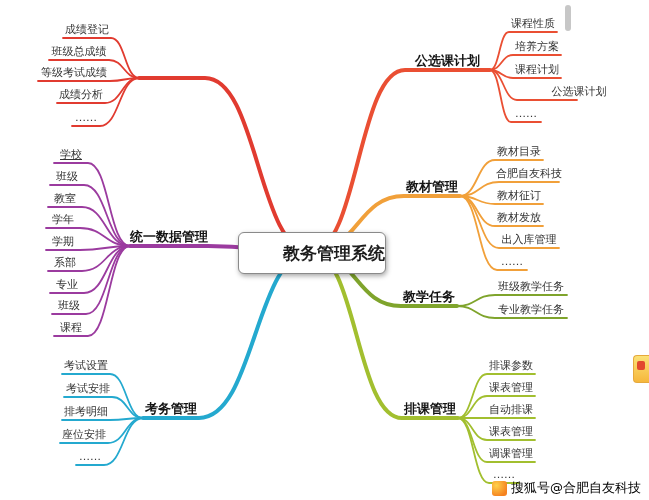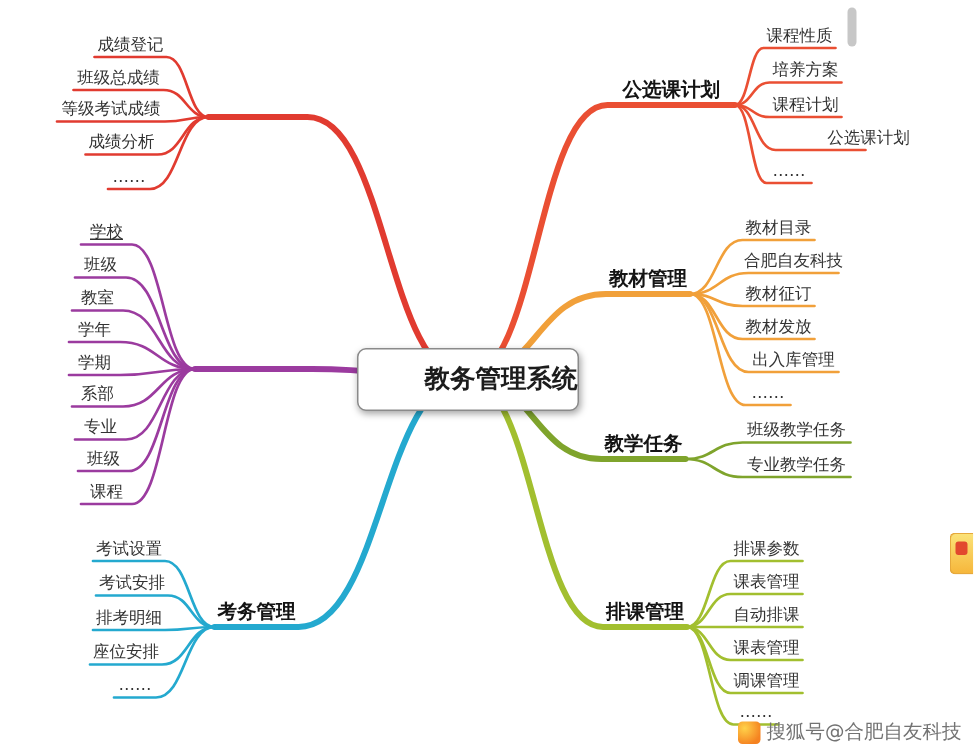--- a/index.html
+++ b/index.html
@@ -14,21 +14,21 @@
          border:1px solid #8a8a8a;border-radius:6px;box-shadow:1px 2px 5px rgba(0,0,0,.35);
          font-size:17px;font-weight:bold;color:#1c1c1c;text-align:right;line-height:40px;z-index:3;}
   .scroll-thumb{position:absolute;left:565px;top:5px;width:6px;height:26px;background:#c7c7c7;
          border-radius:3px;z-index:4;}
   .side-widget{position:absolute;right:0;top:355px;width:15px;height:26px;
          background:linear-gradient(#fbe277,#f6b73c);border:1px solid #e6a93c;border-right:none;
          border-radius:4px 0 0 4px;z-index:4;}
   .side-widget::after{content:"";position:absolute;left:3px;top:5px;width:8px;height:9px;
          background:#e2482e;border-radius:2px;}
   .watermark{position:absolute;right:8px;bottom:3px;display:flex;align-items:center;gap:4px;
-         font-size:13px;color:#737373;z-index:4;}
+         font-size:13px;color:#000000;z-index:4;}
   .sohu-icon{width:15px;height:15px;border-radius:3px;display:inline-block;
          background:radial-gradient(circle at 30% 30%, #ffd24a, #f58220 75%);}
 </style>
 </head>
 <body>
 
 <div class="stage">
   <svg id="curves" width="649" height="500">
       <path d="M311,252 C258,252 258,78 205,78 L139,78" fill="none" stroke="#e13b30" stroke-width="4" stroke-linecap="round"></path>
       <path d="M139,78 C125,78 125,38 111,38 L63,38" fill="none" stroke="#e13b30" stroke-width="1.8" stroke-linecap="round"></path>
@@ -81,20 +81,21 @@
       <div class="leaf-label" style="left: 39px; width: 80px; bottom: 441px;">班级总成绩</div>
       <div class="leaf-label" style="left: 28px; width: 92px; bottom: 420px;">等级考试成绩</div>
       <div class="leaf-label" style="left: 47px; width: 68px; bottom: 398px;">成绩分析</div>
       <div class="leaf-label" style="left: 62px; width: 48px; bottom: 375px;">……</div>
       <div class="branch-label" style="left: 395px; width: 105px; bottom: 431px;">公选课计划</div>
       <div class="leaf-label" style="left: 499px; width: 68px; bottom: 469px;">课程性质</div>
       <div class="leaf-label" style="left: 503px; width: 68px; bottom: 446px;">培养方案</div>
       <div class="leaf-label" style="left: 503px; width: 68px; bottom: 423px;">课程计划</div>
       <div class="leaf-label" style="left: 507px; width: 80px; bottom: 401px; padding-left: 32px;">公选课计划</div>
       <div class="leaf-label" style="left: 501px; width: 50px; bottom: 379px;">……</div>
+      <div class="branch-label" style="left: 120px; width: 98px; bottom: 255px;">统一数据管理</div>
       <div class="leaf-label" style="left: 44px; width: 54px; bottom: 338px; text-decoration: underline;">学校</div>
       <div class="leaf-label" style="left: 40px; width: 54px; bottom: 316px;">班级</div>
       <div class="leaf-label" style="left: 38px; width: 54px; bottom: 294px;">教室</div>
       <div class="leaf-label" style="left: 36px; width: 54px; bottom: 273px;">学年</div>
       <div class="leaf-label" style="left: 36px; width: 54px; bottom: 251px;">学期</div>
       <div class="leaf-label" style="left: 38px; width: 54px; bottom: 230px;">系部</div>
       <div class="leaf-label" style="left: 40px; width: 54px; bottom: 208px;">专业</div>
       <div class="leaf-label" style="left: 42px; width: 54px; bottom: 187px;">班级</div>
       <div class="leaf-label" style="left: 44px; width: 54px; bottom: 165px; margin-top: 48px;">课程</div>
       <div class="branch-label" style="left: 394px; width: 76px; bottom: 305px;">教材管理</div>

